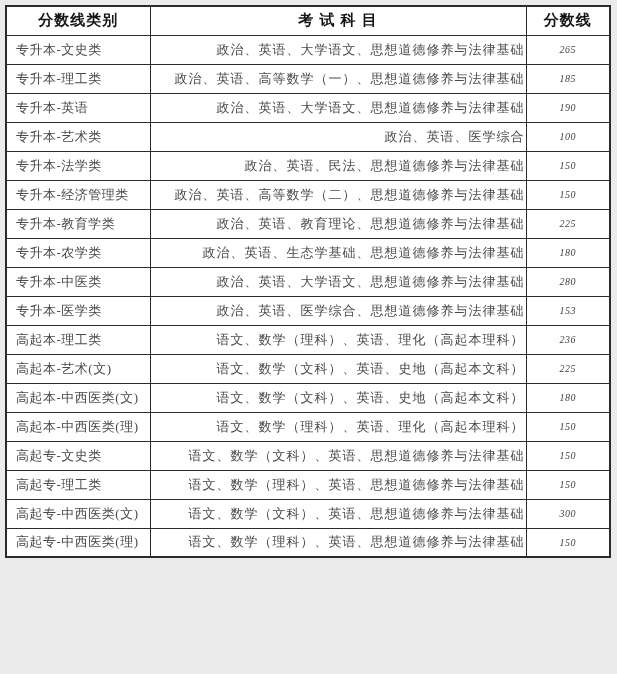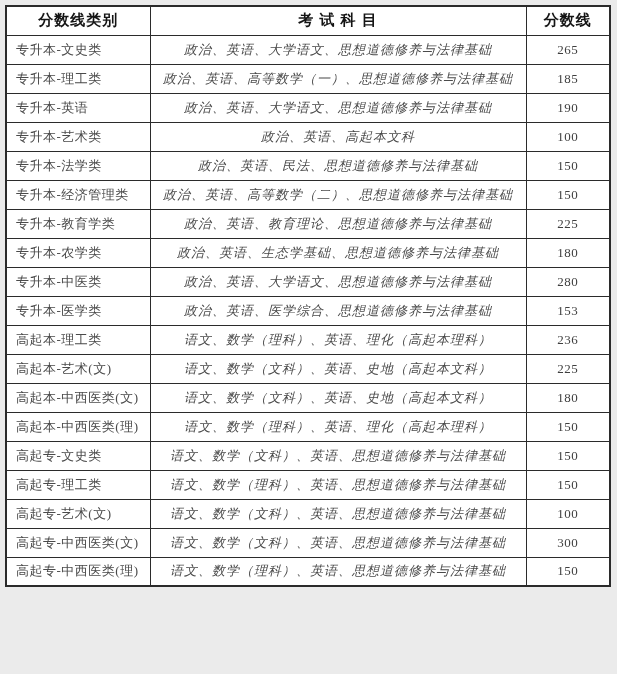--- a/index.html
+++ b/index.html
@@ -49,30 +49,30 @@
     height:29px;
     font-size:13px;
     color:var(--body-text);
   }
   td.cell-category{
     text-align:left;
     padding-left:9px;
     letter-spacing:0.5px;
   }
   td.cell-subjects{
-    text-align:center;
+    text-align:right;
     letter-spacing:1px;
-    font-style:italic;
   }
   td.cell-score{
     text-align:center;
     font-family:"Liberation Serif", serif;
-    font-size:13px;
+    font-size:10px;
     color:var(--score-text);
     letter-spacing:0.5px;
+    font-style:italic;
   }
   .col-category{width:144px;}
   .col-subjects{width:376px;}
   .col-score{width:84px;}
 </style>
 </head>
 <body>
 
 <div class="page">
   <table class="score-table">
@@ -99,21 +99,21 @@
           <td class="cell-subjects">政治、英语、高等数学（一）、思想道德修养与法律基础</td>
           <td class="cell-score">185</td>
         </tr>
         <tr>
           <td class="cell-category">专升本-英语</td>
           <td class="cell-subjects">政治、英语、大学语文、思想道德修养与法律基础</td>
           <td class="cell-score">190</td>
         </tr>
         <tr>
           <td class="cell-category">专升本-艺术类</td>
-          <td class="cell-subjects">政治、英语、高起本文科</td>
+          <td class="cell-subjects">政治、英语、医学综合</td>
           <td class="cell-score">100</td>
         </tr>
         <tr>
           <td class="cell-category">专升本-法学类</td>
           <td class="cell-subjects">政治、英语、民法、思想道德修养与法律基础</td>
           <td class="cell-score">150</td>
         </tr>
         <tr>
           <td class="cell-category">专升本-经济管理类</td>
           <td class="cell-subjects">政治、英语、高等数学（二）、思想道德修养与法律基础</td>
@@ -163,25 +163,20 @@
           <td class="cell-category">高起专-文史类</td>
           <td class="cell-subjects">语文、数学（文科）、英语、思想道德修养与法律基础</td>
           <td class="cell-score">150</td>
         </tr>
         <tr>
           <td class="cell-category">高起专-理工类</td>
           <td class="cell-subjects">语文、数学（理科）、英语、思想道德修养与法律基础</td>
           <td class="cell-score">150</td>
         </tr>
         <tr>
-          <td class="cell-category">高起专-艺术(文)</td>
-          <td class="cell-subjects">语文、数学（文科）、英语、思想道德修养与法律基础</td>
-          <td class="cell-score">100</td>
-        </tr>
-        <tr>
           <td class="cell-category">高起专-中西医类(文)</td>
           <td class="cell-subjects">语文、数学（文科）、英语、思想道德修养与法律基础</td>
           <td class="cell-score">300</td>
         </tr>
         <tr>
           <td class="cell-category">高起专-中西医类(理)</td>
           <td class="cell-subjects">语文、数学（理科）、英语、思想道德修养与法律基础</td>
           <td class="cell-score">150</td>
         </tr>
       </tbody>

